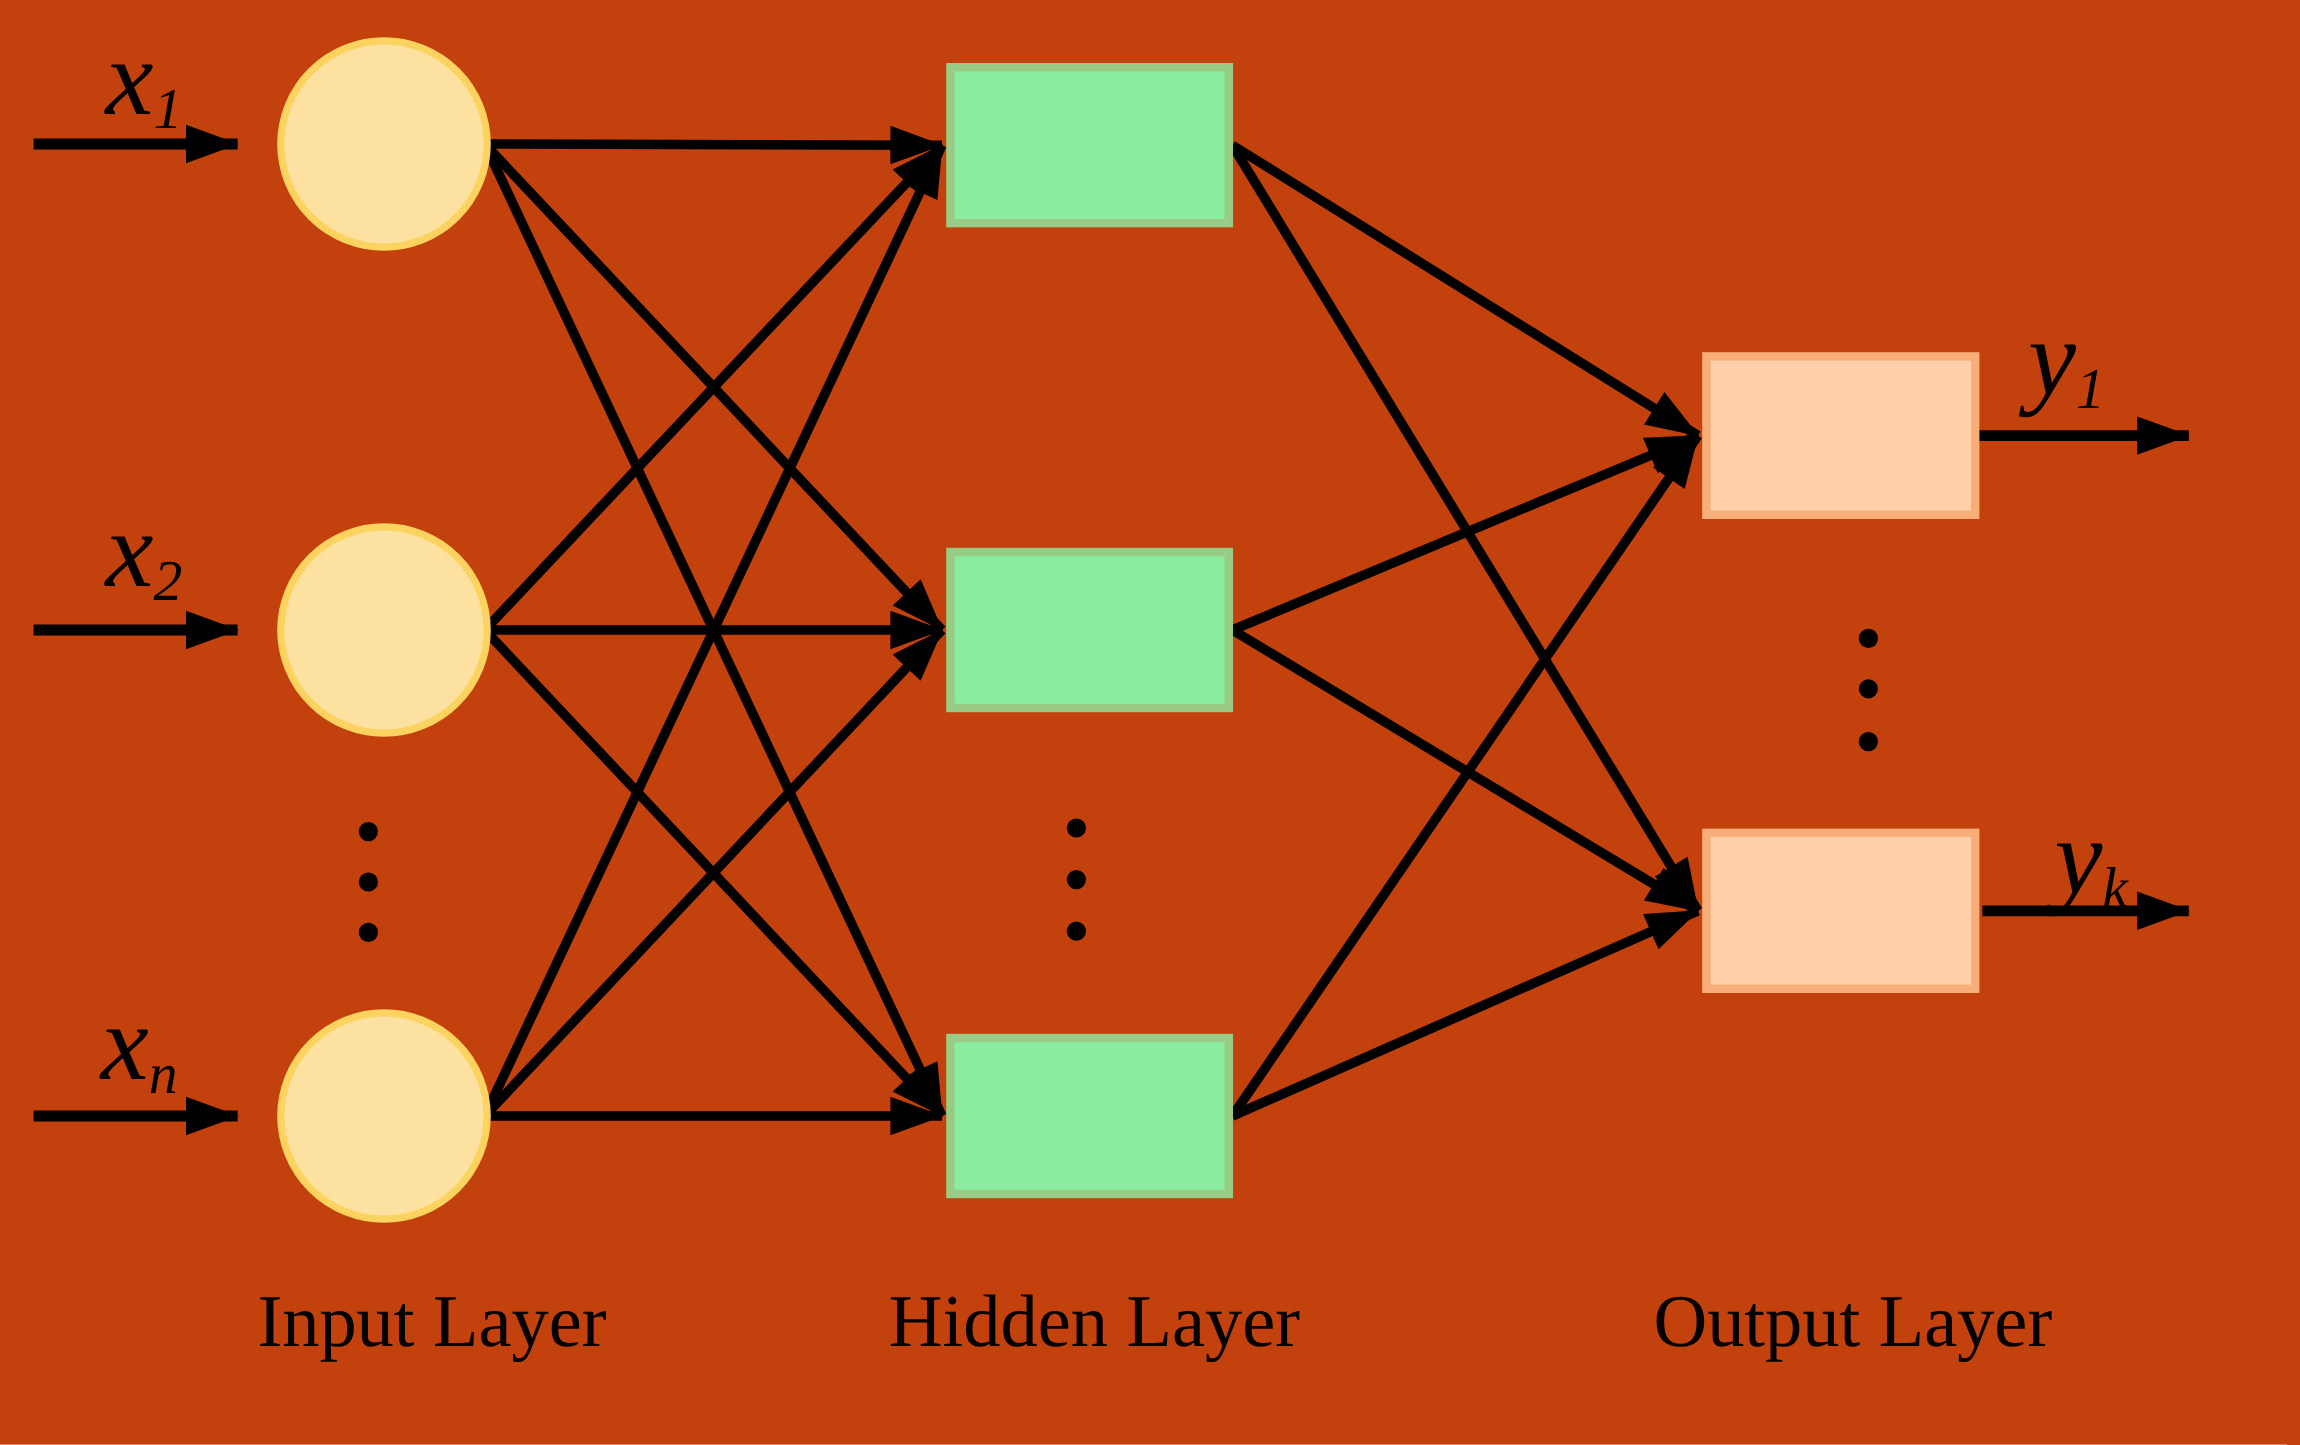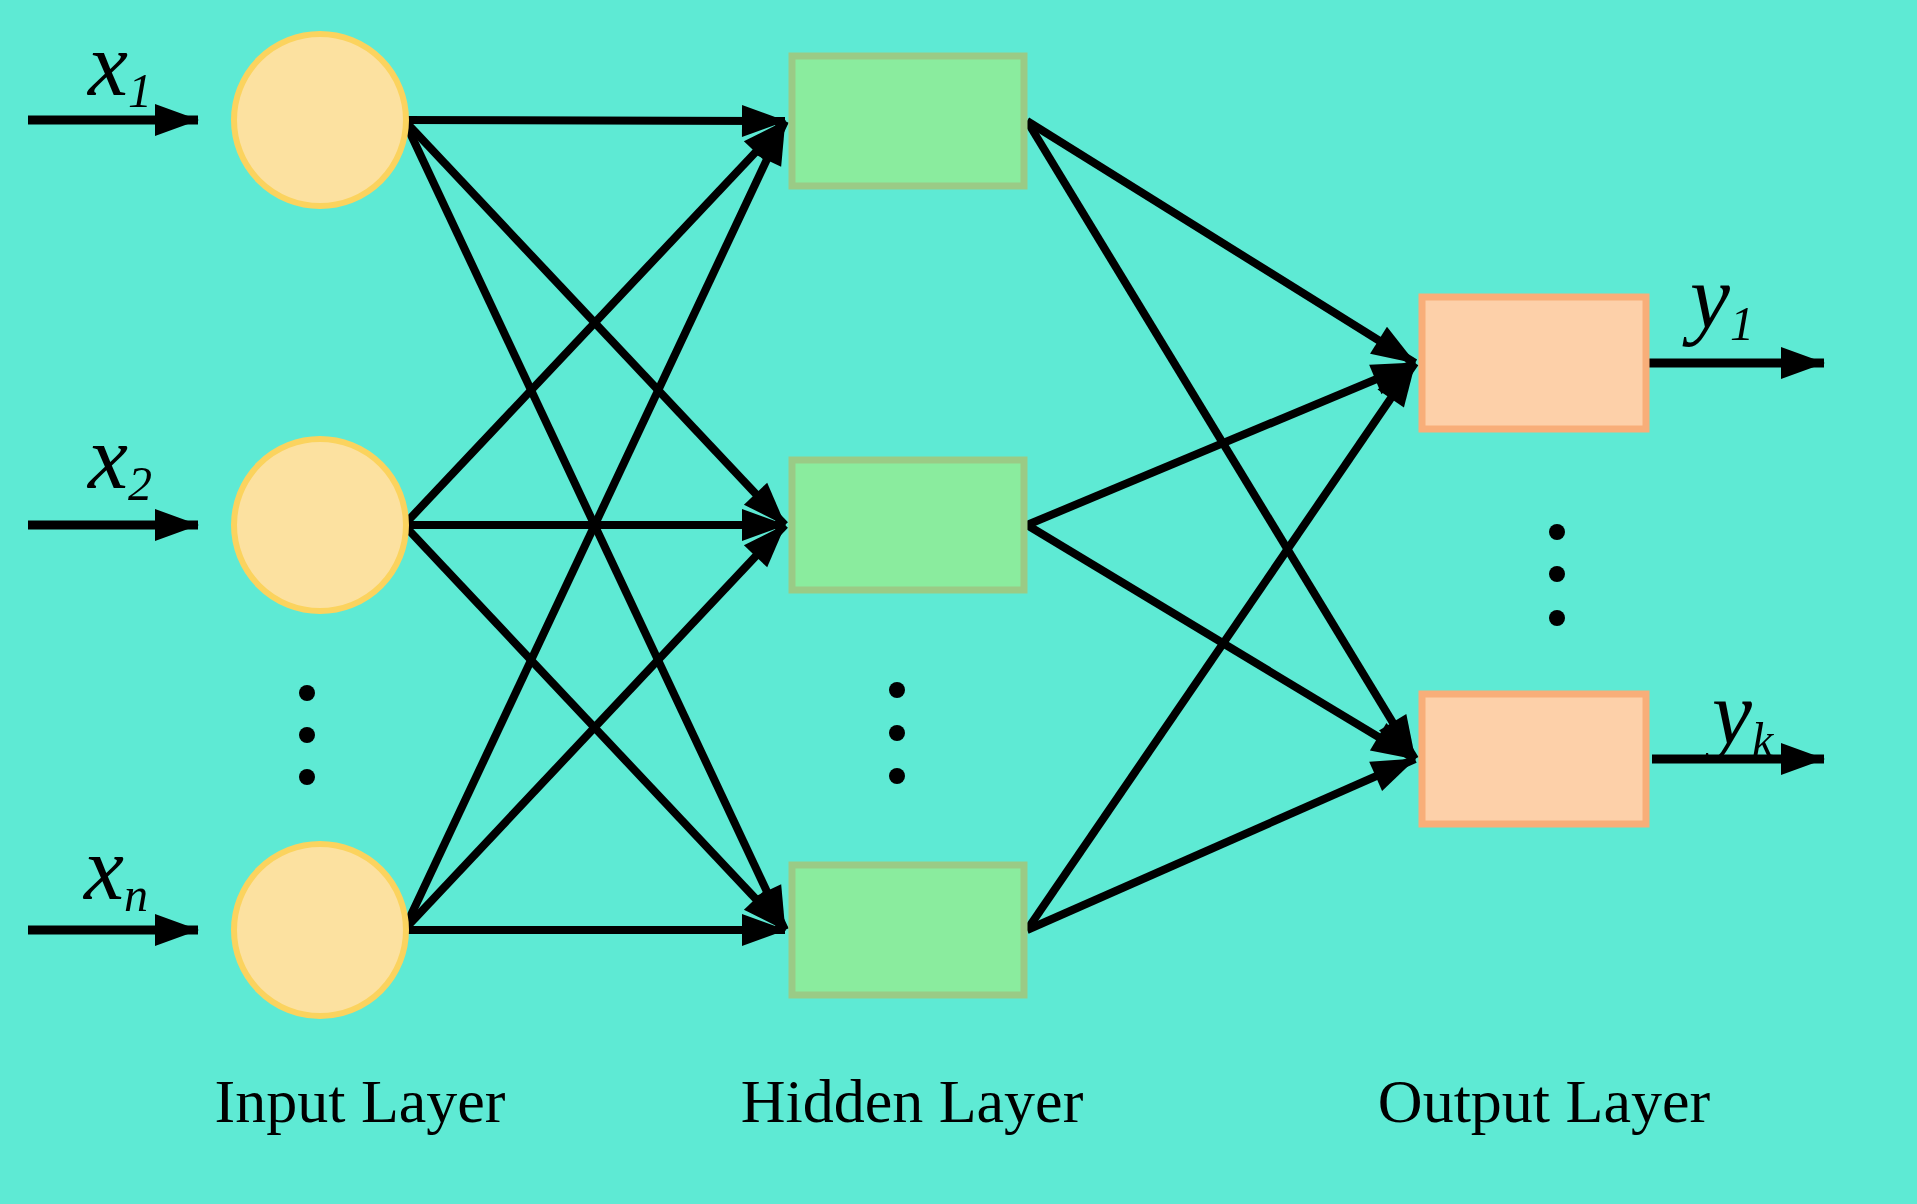--- a/index.html
+++ b/index.html
@@ -5,21 +5,21 @@
   html, body {
     margin: 0;
     padding: 0;
     background: #ffffff;
     font-family: "Liberation Serif", serif;
   }
   .stage {
     position: relative;
     width: 1917px;
     height: 1204px;
-    background: #5eead4;
+    background: #c2410c;
     overflow: hidden;
   }
   svg { display: block; }
   .edge-line {
     stroke-width: 8;
     fill: none;
   }
   .ext-arrow {
     stroke-width: 9;
     fill: none;

